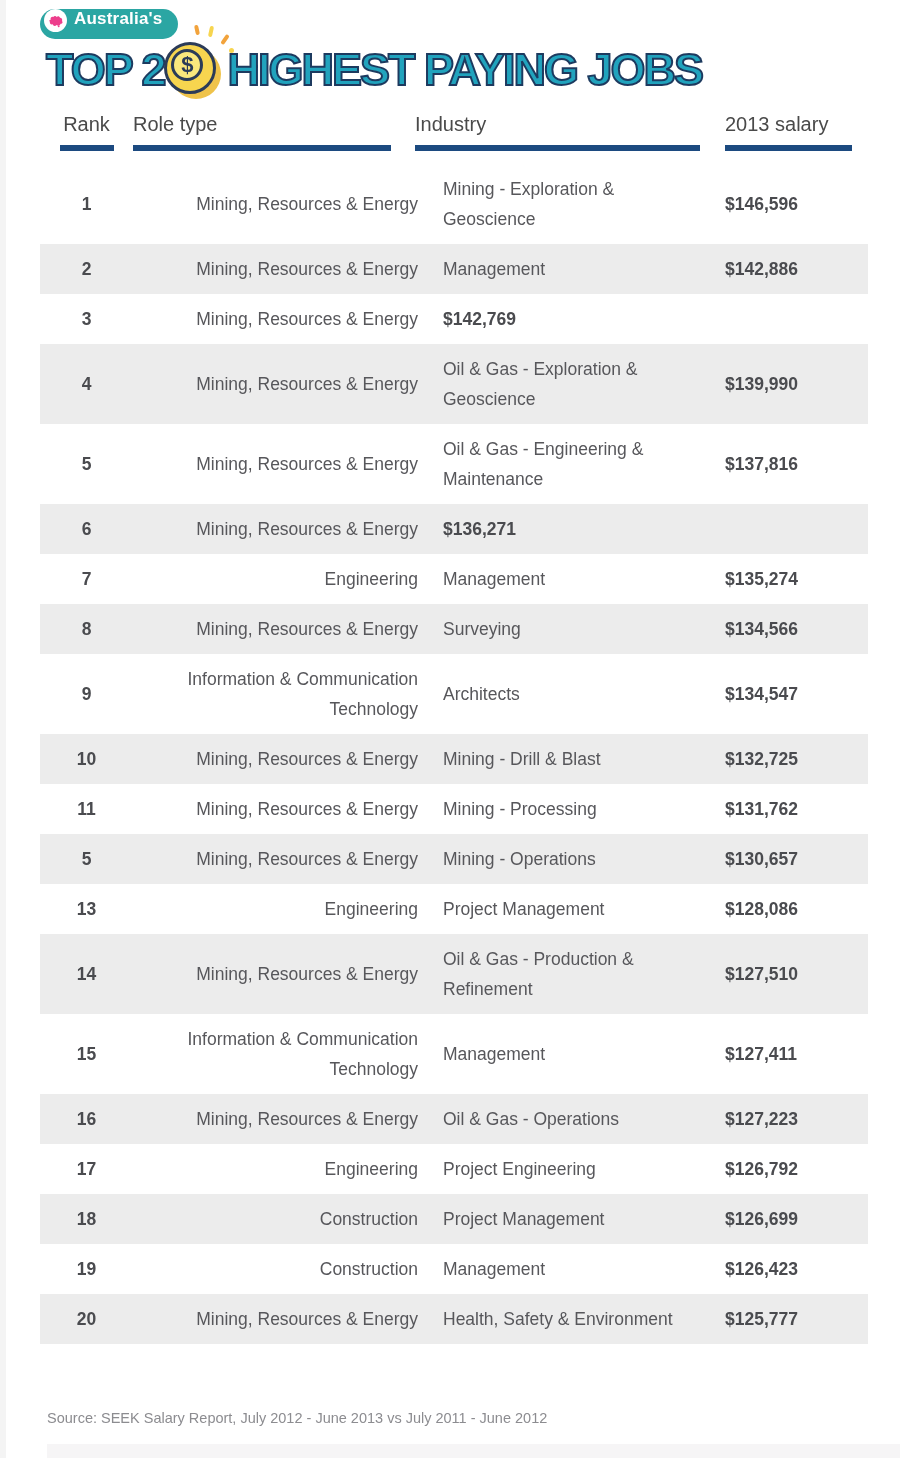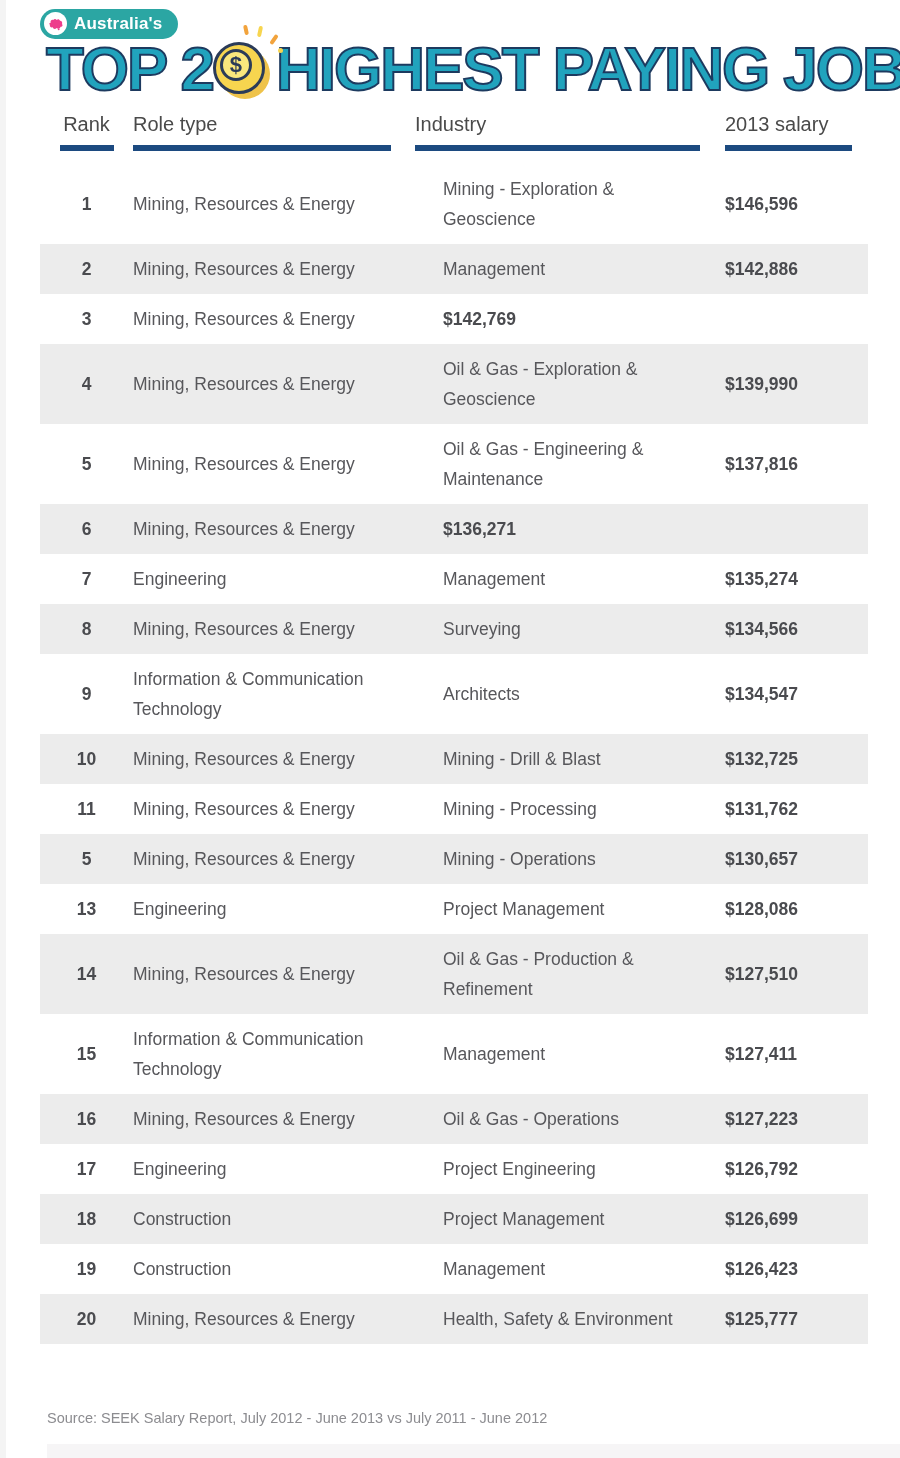--- a/index.html
+++ b/index.html
@@ -10,36 +10,36 @@
   }
   .left-edge {
     position:absolute; left:0; top:0; width:6px; height:100%;
     background:#f4f4f4;
   }
 
   
   .badge {
     position:absolute; left:40px; top:9px; height:30px;
     background:#2BA6A3; border-radius:16px;
-    display:flex; align-items:center; gap:7px; padding:0 16px 1px 4px;
+    display:flex; align-items:flex-start; gap:7px; padding:0 16px 1px 4px;
   }
   .badge-circle {
     width:23px; height:23px; background:#ffffff; border-radius:50%;
     display:flex; align-items:center; justify-content:center; flex:0 0 auto;
   }
   .badge-circle svg { width:16px; height:14px; }
   .badge-label { color:#ffffff; font-weight:bold; font-size:17px; letter-spacing:.2px; }
 
   
   .title-line {
     position:absolute; left:46px; top:36px; height:66px;
     display:flex; align-items:center; white-space:nowrap;
   }
   .title-text {
-    font-size:62px; font-weight:bold; line-height:1;
+    font-size:45px; font-weight:bold; line-height:1;
     color:#21A3BD; letter-spacing:-2px;
     -webkit-text-stroke:2px #1D3A5F;
   }
   .coin {
     position:relative; width:57px; height:57px; margin:2px 6px 0 0; flex:0 0 auto;
   }
   .coin-shadow {
     position:absolute; left:7px; top:7px; width:50px; height:50px;
     border-radius:50%; background:#EFC34A;
   }
@@ -71,21 +71,21 @@
   .col-role   { width:282px; }
   .col-role .rule { width:258px; }
   .col-salary { width:143px; }
   .col-salary .rule { width:127px; }
 
   .tbody { margin-top:13px; }
   .row { display:flex; align-items:center; min-height:50px; padding:10px 0; }
   .row.alt { background:#ECECEC; }
   .cell { font-size:17.5px; color:#57575B; line-height:30px; }
   .cell.rank   { width:93px; text-align:center; font-weight:bold; color:#4A4B4F; }
-  .cell.industry { width:310px; padding-right:25px; }
+  .cell.industry { width:310px; padding-right:25px;text-align:right; }
   .cell.role   { width:282px; padding-right:20px; }
   .cell.salary { width:143px; font-weight:bold; color:#4A4B4F; }
 
   
   .source { position:absolute; left:47px; top:1410px; font-size:14.5px; color:#8C8C90; }
   .bottom-strip { position:absolute; left:47px; right:0; top:1444px; height:14px; background:#F6F5F6; }
 </style>
 </head>
 <body>
 

